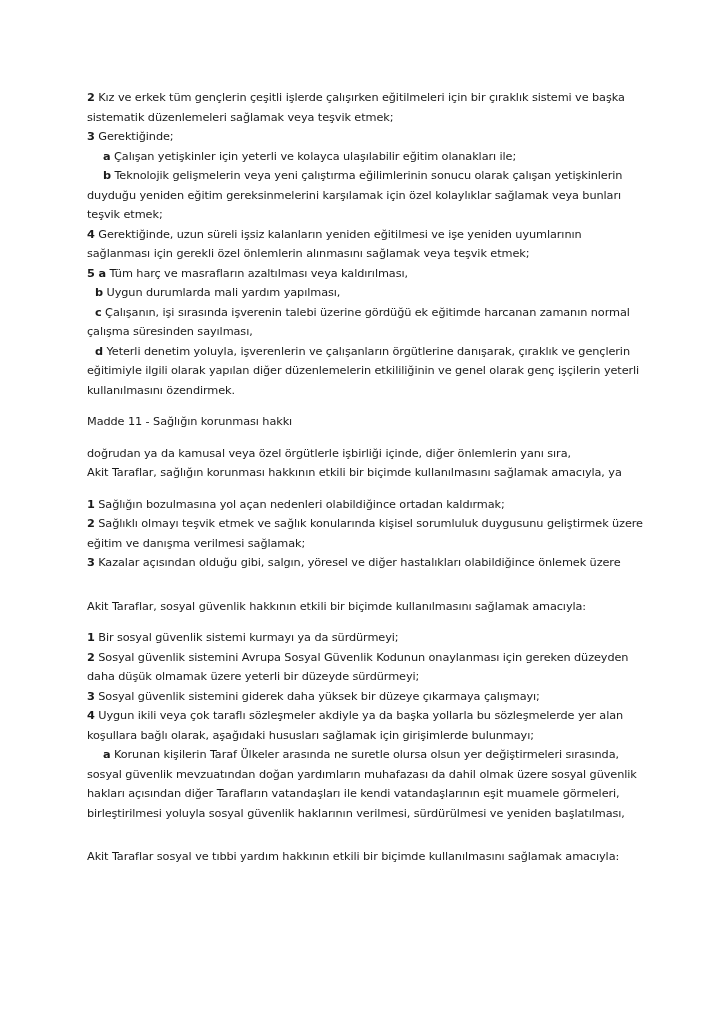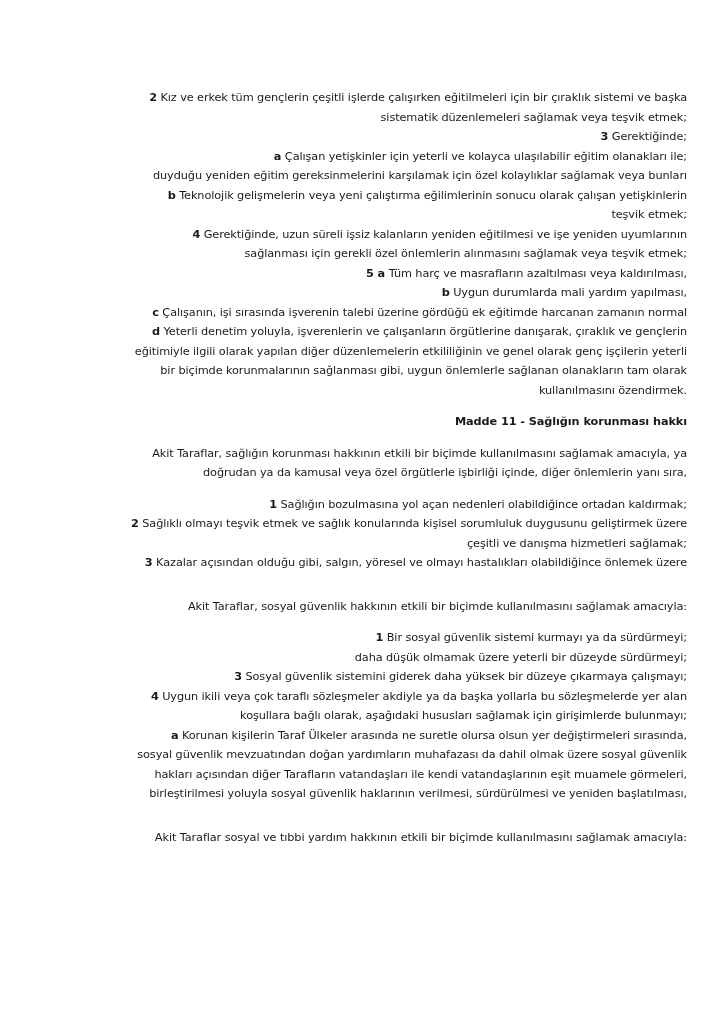--- a/index.html
+++ b/index.html
@@ -3,68 +3,69 @@
   <meta charset="utf-8">
   <style>
     html, body { margin: 0; padding: 0; background: #ffffff; }
     body { width: 724px; height: 1024px; overflow: hidden; position: relative; }
     .page {
       position: absolute; left: 87px; top: 88px; width: 600px;
       font-family: "DejaVu Sans", sans-serif;
       font-size: 11.3px; line-height: 19.5px; color: #1a1a1a;
       letter-spacing: -0.1px;
     }
-    .line { white-space: nowrap; text-align: right; }
+    .line { white-space: nowrap; }
     .ind { padding-left: 16px; }
     .ind2 { padding-left: 8px; }
     .b { font-weight: bold; }
     .gap { height: 12px; }
-    .heading { font-weight: bold; }
+    .heading { font-weight: normal; }
   </style>
 </head>
 <body>
 
 <div class="page">
 
   <div class="line"><span class="b">2</span><span> Kız ve erkek tüm gençlerin çeşitli işlerde çalışırken eğitilmeleri için bir çıraklık sistemi ve başka</span></div>
   <div class="line">sistematik düzenlemeleri sağlamak veya teşvik etmek;</div>
 
   <div class="line"><span class="b">3</span><span>  Gerektiğinde;</span></div>
   <div class="line ind"><span class="b">a</span><span> Çalışan yetişkinler için yeterli ve kolayca ulaşılabilir eğitim olanakları ile;</span></div>
+  <div class="line ind"><span class="b">b</span><span> Teknolojik gelişmelerin veya yeni çalıştırma eğilimlerinin sonucu olarak çalışan yetişkinlerin</span></div>
   <div class="line">duyduğu yeniden eğitim gereksinmelerini karşılamak için  özel kolaylıklar sağlamak veya bunları</div>
-  <div class="line ind"><span class="b">b</span><span> Teknolojik gelişmelerin veya yeni çalıştırma eğilimlerinin sonucu olarak çalışan yetişkinlerin</span></div>
   <div class="line">teşvik etmek;</div>
 
   <div class="line"><span class="b">4</span><span> Gerektiğinde, uzun süreli işsiz kalanların yeniden eğitilmesi ve işe yeniden uyumlarının</span></div>
   <div class="line">sağlanması için gerekli özel önlemlerin alınmasını sağlamak veya teşvik etmek;</div>
 
   <div class="line"><span class="b">5 a</span><span> Tüm harç ve masrafların azaltılması veya kaldırılması,</span></div>
   <div class="line ind2"><span class="b">b</span><span> Uygun durumlarda mali yardım yapılması,</span></div>
   <div class="line ind2"><span class="b">c</span><span> Çalışanın, işi sırasında işverenin talebi üzerine gördüğü ek eğitimde harcanan zamanın normal</span></div>
+  <div class="line">çalışma süresinden sayılması,</div>
   <div class="line ind2"><span class="b">d</span><span> Yeterli denetim yoluyla, işverenlerin ve çalışanların örgütlerine danışarak, çıraklık ve gençlerin</span></div>
   <div class="line">eğitimiyle ilgili olarak yapılan diğer düzenlemelerin etkililiğinin ve genel olarak genç işçilerin yeterli</div>
-  <div class="line">bir biçimde korunmalarının sağlanması gibi, uygun önlemlerle sağlanan olanakların tam olarak</div>
   <div class="line">kullanılmasını özendirmek.</div>
 
   <div class="gap"></div>
   <div class="line heading">Madde 11 - Sağlığın korunması hakkı</div>
   <div class="gap"></div>
+  <div class="line">doğrudan ya da kamusal veya özel örgütlerle işbirliği içinde, diğer önlemlerin yanı sıra,</div>
   <div class="line">Akit Taraflar, sağlığın korunması hakkının etkili bir biçimde kullanılmasını sağlamak amacıyla, ya</div>
-  <div class="line">doğrudan ya da kamusal veya özel örgütlerle işbirliği içinde, diğer önlemlerin yanı sıra,</div>
   <div class="gap"></div>
   <div class="line"><span class="b">1</span><span> Sağlığın bozulmasına yol açan nedenleri olabildiğince ortadan kaldırmak;</span></div>
   <div class="line"><span class="b">2</span><span> Sağlıklı olmayı teşvik etmek ve sağlık konularında kişisel sorumluluk duygusunu geliştirmek üzere</span></div>
-  <div class="line">çeşitli ve danışma hizmetleri sağlamak;</div>
-  <div class="line"><span class="b">3</span><span> Kazalar açısından olduğu gibi, salgın, yöresel ve olmayı hastalıkları olabildiğince önlemek üzere</span></div>
+  <div class="line">eğitim ve danışma verilmesi sağlamak;</div>
+  <div class="line"><span class="b">3</span><span> Kazalar açısından olduğu gibi, salgın, yöresel ve diğer hastalıkları olabildiğince önlemek üzere</span></div>
 
   <div class="gap"></div>
   <div class="gap"></div>
   <div class="line">Akit Taraflar, sosyal güvenlik hakkının etkili bir biçimde kullanılmasını sağlamak amacıyla:</div>
   <div class="gap"></div>
   <div class="line"><span class="b">1</span><span>  Bir sosyal güvenlik sistemi kurmayı ya da sürdürmeyi;</span></div>
+  <div class="line"><span class="b">2</span><span>  Sosyal güvenlik sistemini Avrupa Sosyal Güvenlik Kodunun onaylanması için gereken düzeyden</span></div>
   <div class="line">daha düşük olmamak üzere yeterli bir düzeyde sürdürmeyi;</div>
   <div class="line"><span class="b">3</span><span>  Sosyal güvenlik sistemini giderek daha yüksek bir düzeye çıkarmaya çalışmayı;</span></div>
   <div class="line"><span class="b">4</span><span>  Uygun ikili veya çok taraflı sözleşmeler akdiyle ya da başka yollarla bu sözleşmelerde yer alan</span></div>
   <div class="line">koşullara bağlı olarak, aşağıdaki hususları sağlamak için girişimlerde bulunmayı;</div>
   <div class="line ind"><span class="b">a</span><span> Korunan kişilerin Taraf Ülkeler arasında ne suretle olursa olsun yer değiştirmeleri sırasında,</span></div>
   <div class="line">sosyal güvenlik mevzuatından doğan yardımların muhafazası da dahil olmak üzere sosyal güvenlik</div>
   <div class="line">hakları açısından diğer Tarafların vatandaşları ile kendi vatandaşlarının eşit muamele görmeleri,</div>
   <div class="line">birleştirilmesi yoluyla sosyal güvenlik haklarının verilmesi, sürdürülmesi  ve yeniden başlatılması,</div>
 
   <div class="gap"></div>

